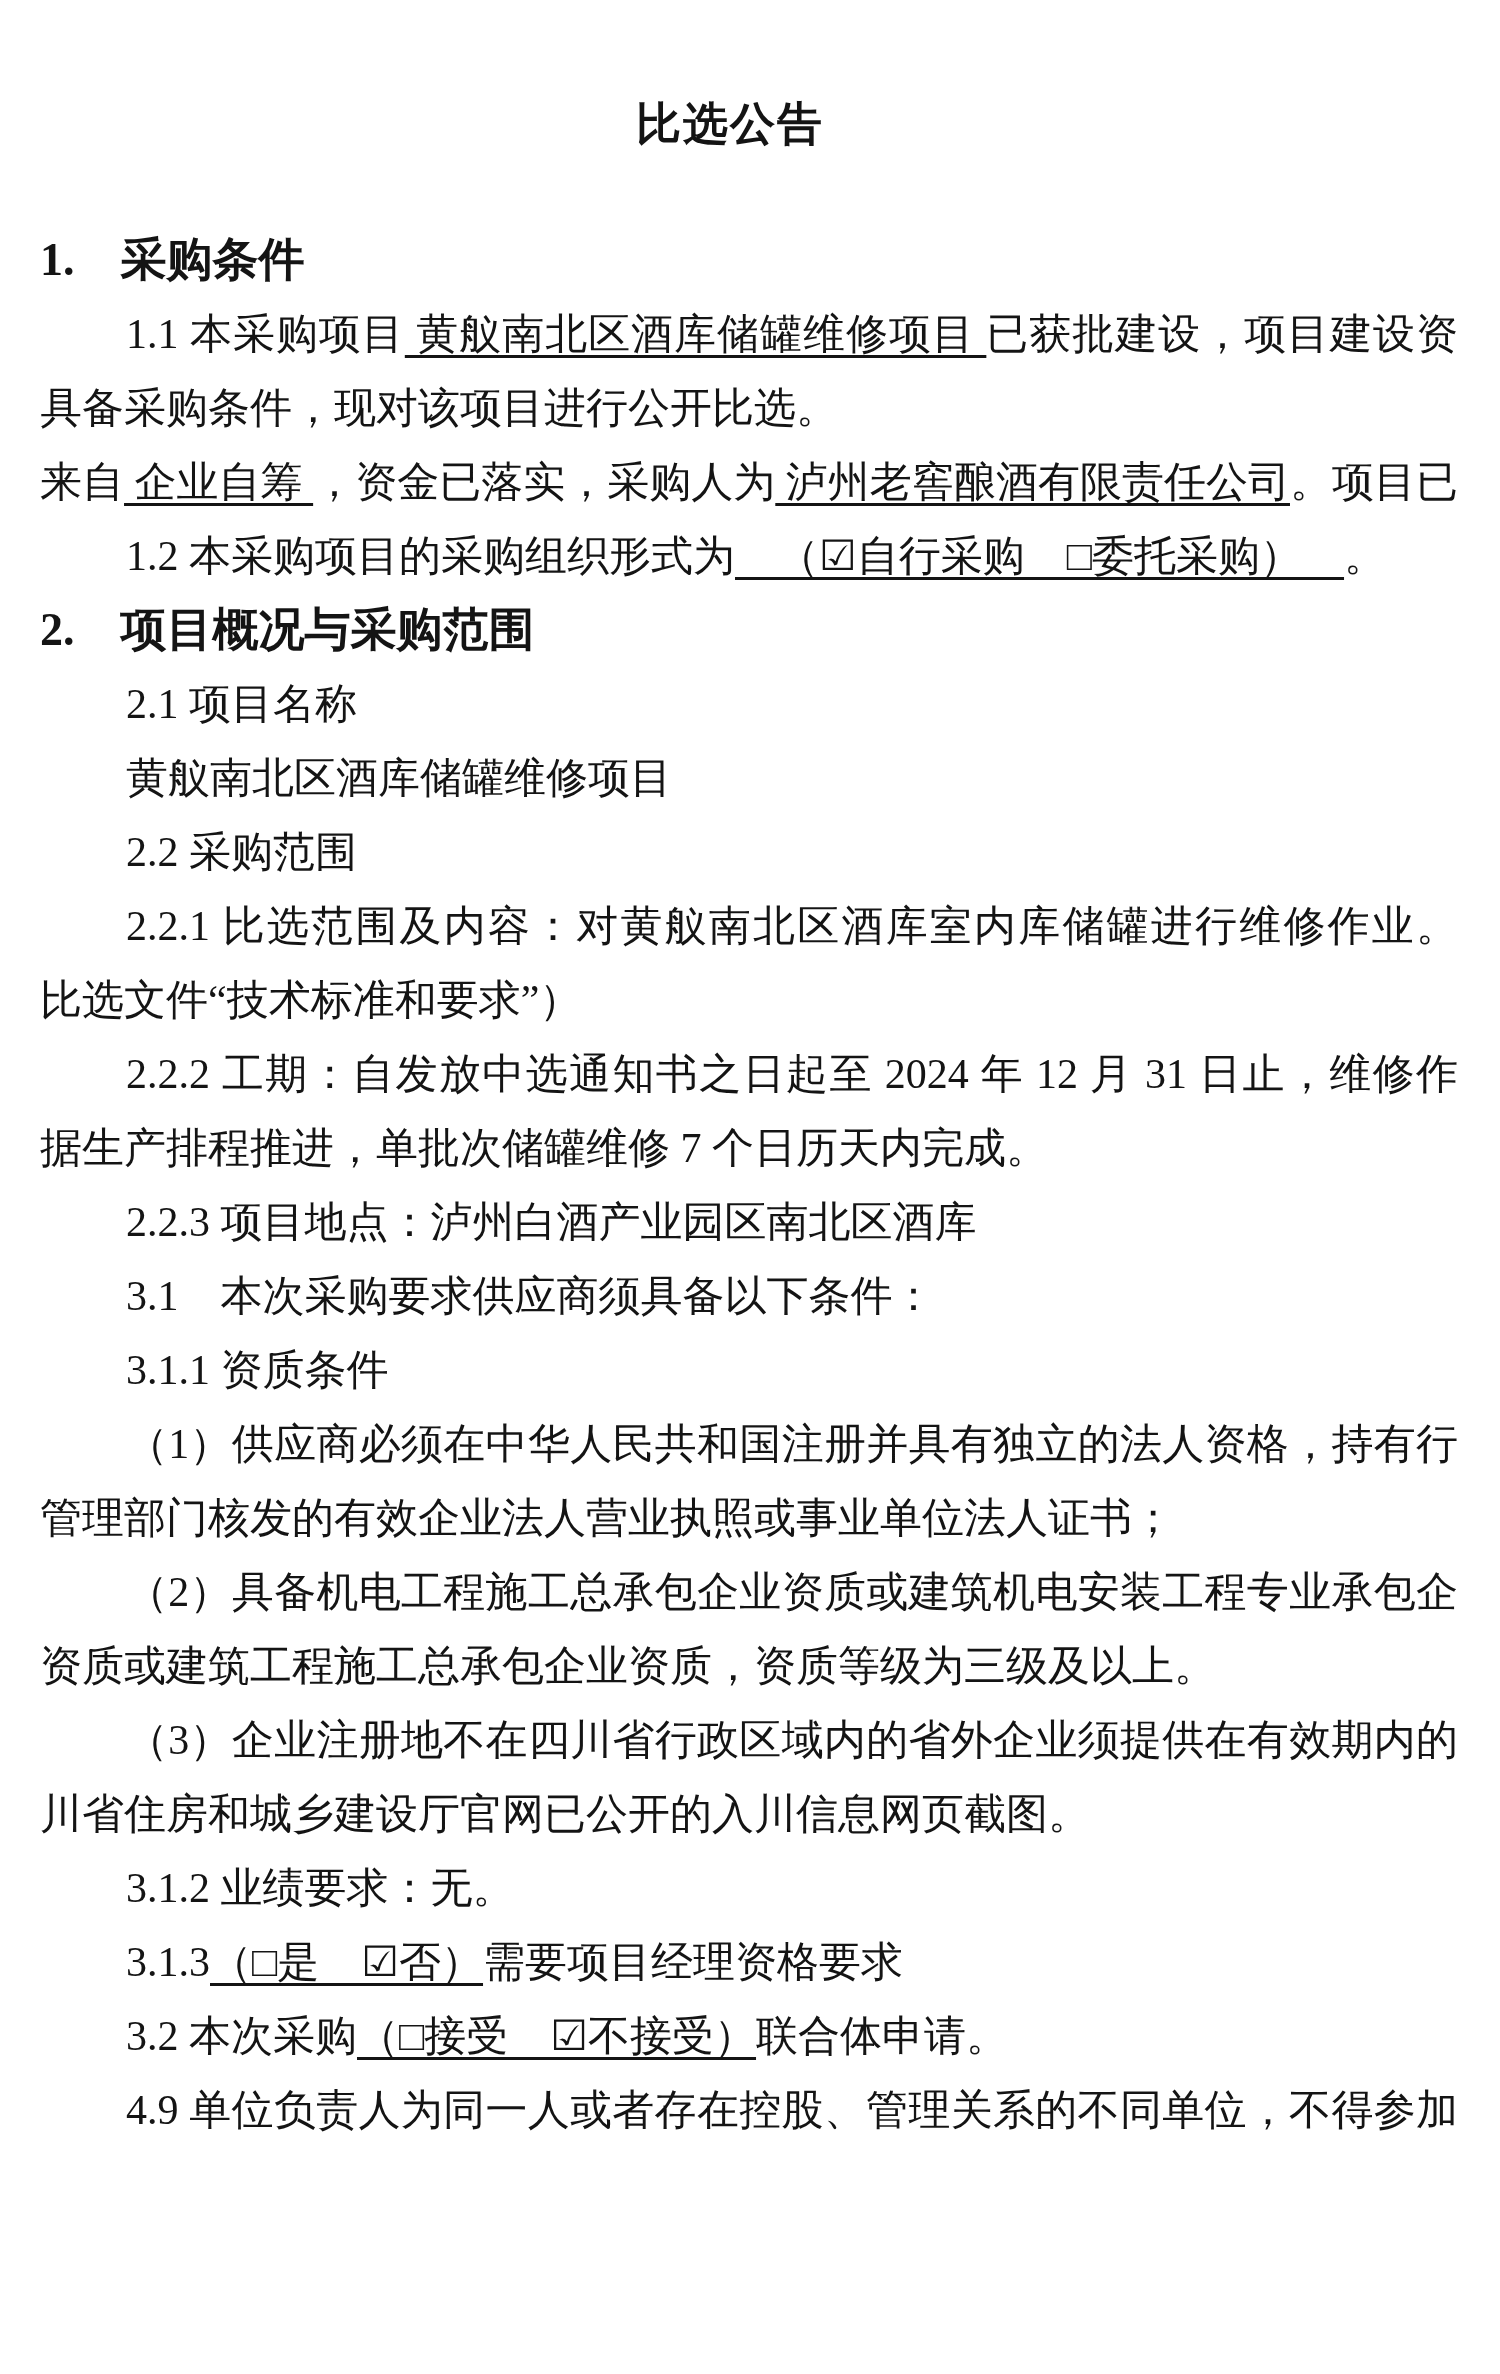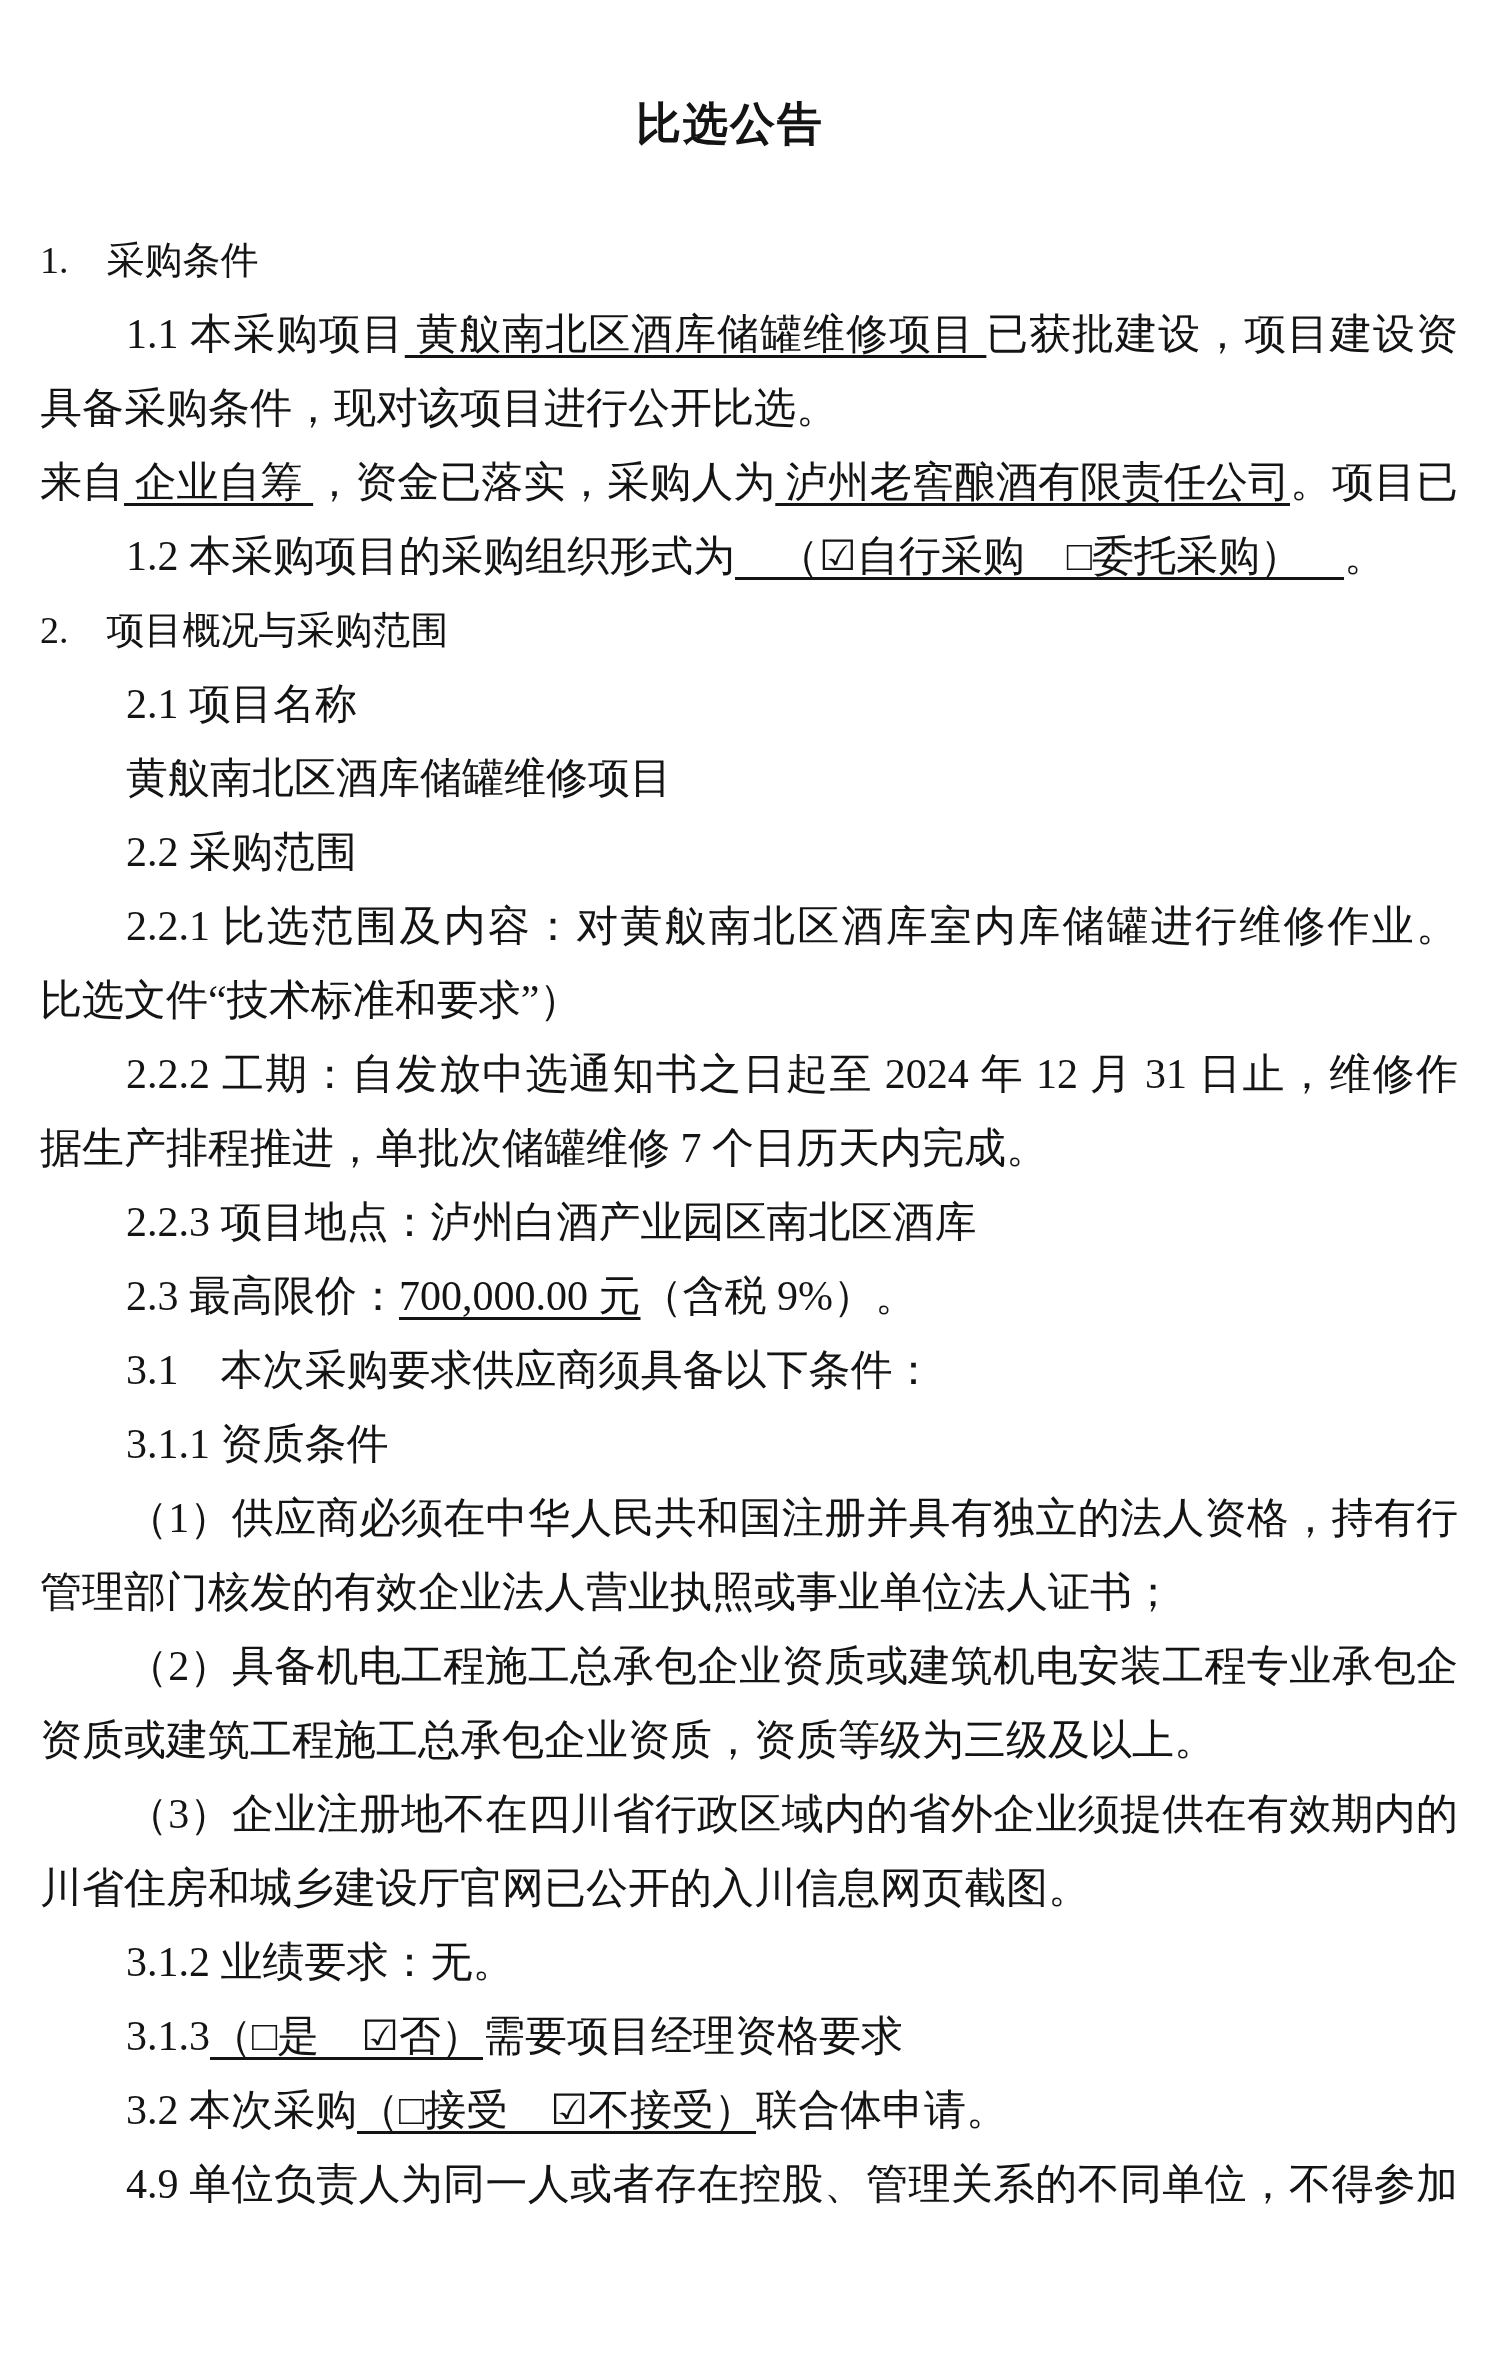--- a/index.html
+++ b/index.html
@@ -24,21 +24,21 @@
     font-weight: bold;
     letter-spacing: 2px;
   }
   .ln {
     height: 74px;
     line-height: 74px;
     font-size: 42px;
     overflow: hidden;
     white-space: pre-wrap;
   }
-  .hd { font-weight: normal; font-size: 38px; }
+  .hd { font-weight: bold; font-size: 46px; }
   .ind { text-indent: 86px; }
   .just { text-align: justify; text-align-last: justify; }
   .u {
     text-decoration: underline;
     text-decoration-thickness: 3px;
     text-underline-offset: 7px;
     text-decoration-color: #141414;
   }
 </style>
 </head>
@@ -69,21 +69,20 @@
   <div class="ln ind just">2.2.1 比选范围及内容：对黄舣南北区酒库室内库储罐进行维修作业。（详见</div>
 
   <div class="ln">比选文件“技术标准和要求”）</div>
 
   <div class="ln ind just">2.2.2 工期：自发放中选通知书之日起至 2024 年 12 月 31 日止，维修作业根</div>
 
   <div class="ln">据生产排程推进，单批次储罐维修 7 个日历天内完成。</div>
 
   <div class="ln ind">2.2.3 项目地点：泸州白酒产业园区南北区酒库</div>
 
-  <div class="ln ind"><span>2.3 最高限价：</span><span class="u">700,000.00 元</span><span>（含税 9%）。</span></div>
 
 
   <div class="ln ind">3.1　本次采购要求供应商须具备以下条件：</div>
 
   <div class="ln ind">3.1.1 资质条件</div>
 
   <div class="ln ind just">（1）供应商必须在中华人民共和国注册并具有独立的法人资格，持有行政</div>
 
   <div class="ln">管理部门核发的有效企业法人营业执照或事业单位法人证书；</div>
 

